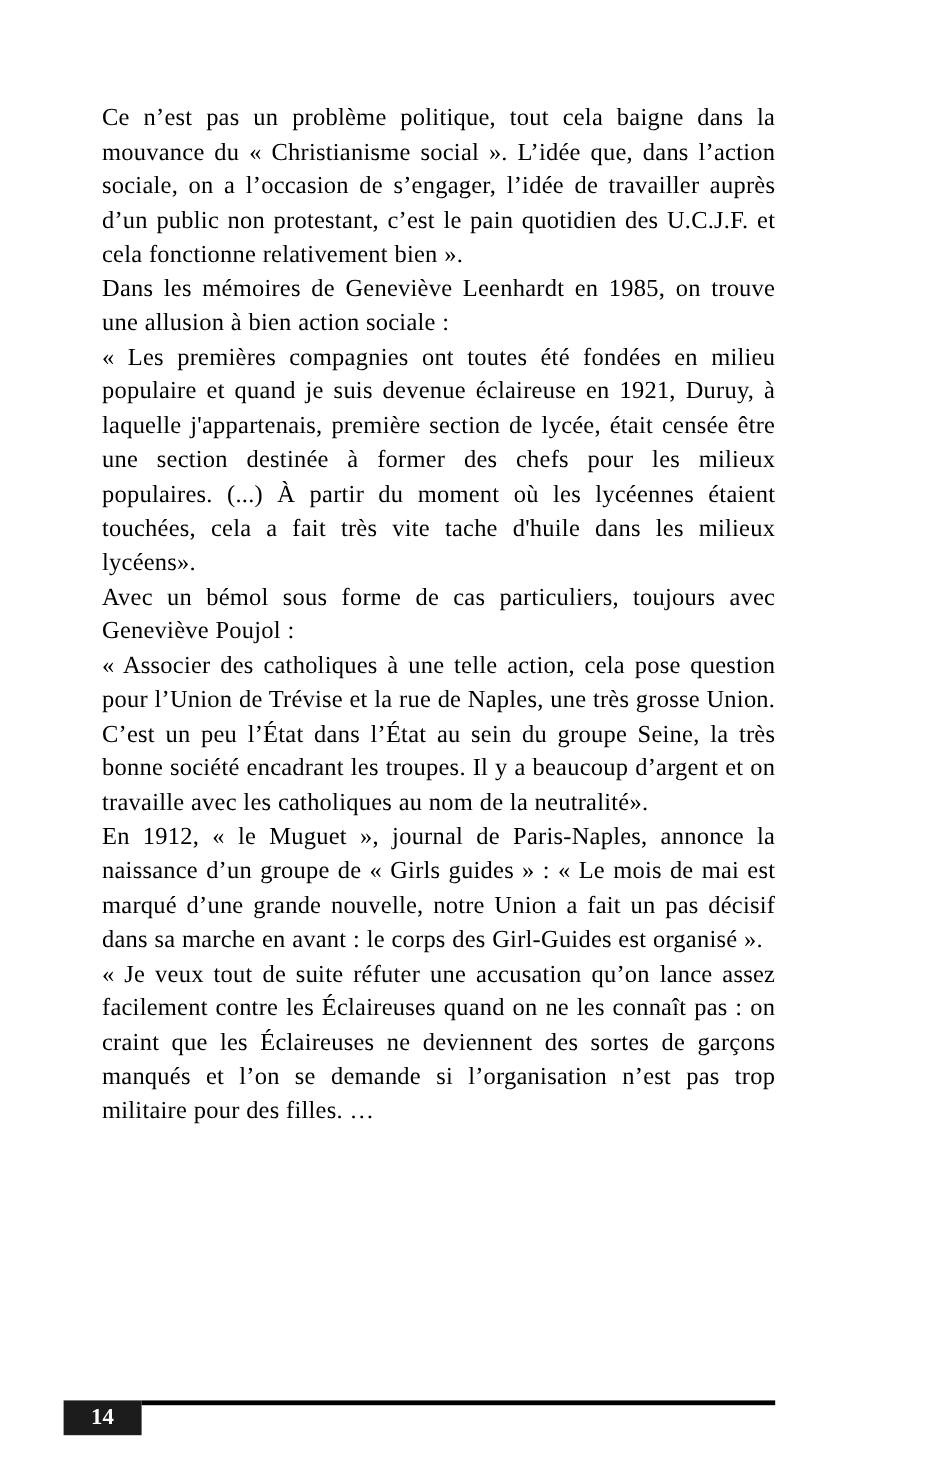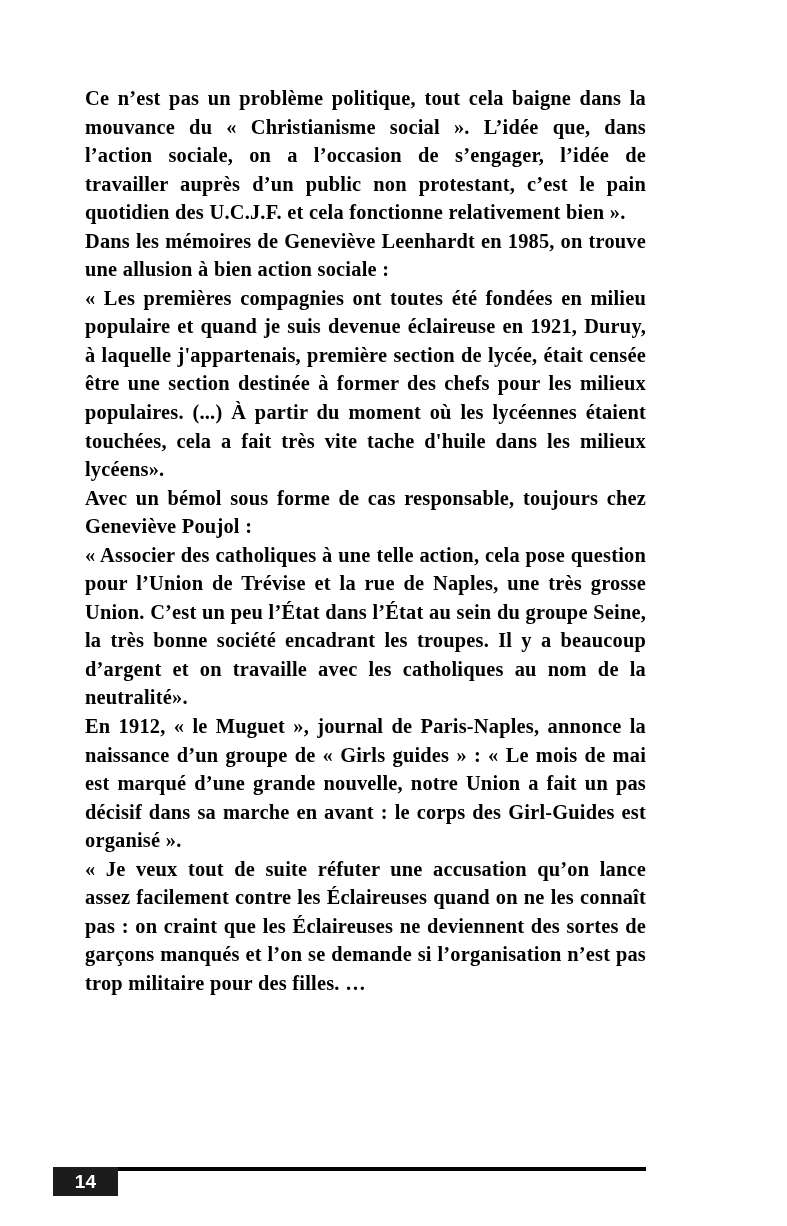--- a/index.html
+++ b/index.html
@@ -26,42 +26,41 @@
     font-family: "Liberation Serif", "DejaVu Serif", serif;
     font-size: 20.4px;
     line-height: 28.55px;
     color: #000000;
     text-align: justify;
     text-justify: inter-word;
     hyphens: none;
     -webkit-hyphens: none;
     letter-spacing: 0.01em;
     word-spacing: 0.01em;
-    font-weight: bold;
   }
   .footer {
     position: absolute;
     left: 53px;
     top: 1167px;
     width: 593px;
     height: 30px;
   }
   .page-number-box {
     position: absolute;
     left: 0;
     top: 0;
     width: 65px;
     height: 29px;
     background: #1c1c1c;
     display: flex;
     align-items: center;
     justify-content: center;
   }
   .page-number-box span {
-    font-family: Liberation Sans, sans-serif;
+    font-family: Liberation Serif, serif;
     font-size: 19px;
     font-weight: bold;
     color: #ffffff;
     letter-spacing: 0.01em;
   }
   .footer-rule {
     position: absolute;
     left: 65px;
     top: 0;
     width: 528px;
@@ -71,21 +70,21 @@
 </style>
 </head>
 <body>
 
 <div class="page">
 
   <div class="text-column">
     <p class="para">Ce n’est pas un problème politique, tout cela baigne dans la mouvance du « Christianisme social ». L’idée que, dans l’action sociale, on a l’occasion de s’engager, l’idée de travailler auprès d’un public non protestant, c’est le pain quotidien des U.C.J.F. et cela fonctionne relativement bien ».</p>
     <p class="para">Dans les mémoires de Geneviève Leenhardt en 1985, on trouve une allusion à bien action sociale :</p>
     <p class="para">« Les premières compagnies ont toutes été fondées en milieu populaire et quand je suis devenue éclaireuse en 1921, Duruy, à laquelle j'appartenais, première section de lycée, était censée être une section destinée à former des chefs pour les milieux populaires. (...) À partir du moment où les lycéennes étaient touchées, cela a fait très vite tache d'huile dans les milieux lycéens».</p>
-    <p class="para">Avec un bémol sous forme de cas responsable, toujours chez Geneviève Poujol :</p>
+    <p class="para">Avec un bémol sous forme de cas particuliers, toujours avec Geneviève Poujol :</p>
     <p class="para">« Associer des catholiques à une telle action, cela pose question pour l’Union de Trévise et la rue de Naples, une très grosse Union. C’est un peu l’État dans l’État au sein du groupe Seine, la très bonne société encadrant les troupes. Il y a beaucoup d’argent et on travaille avec les catholiques au nom de la neutralité».</p>
     <p class="para">En 1912, « le Muguet », journal de Paris-Naples, annonce la naissance d’un groupe de « Girls guides » : « Le mois de mai est marqué d’une grande nouvelle, notre Union a fait un pas décisif dans sa marche en avant : le corps des Girl-Guides est organisé ».</p>
     <p class="para">« Je veux tout de suite réfuter une accusation qu’on lance assez facilement contre les Éclaireuses quand on ne les connaît pas : on craint que les Éclaireuses ne deviennent des sortes de garçons manqués et l’on se demande si l’organisation n’est pas trop militaire pour des filles. …</p>
   </div>
 
   <div class="footer">
     <div class="page-number-box">
       <span>14</span>
     </div>
     <div class="footer-rule"></div>

